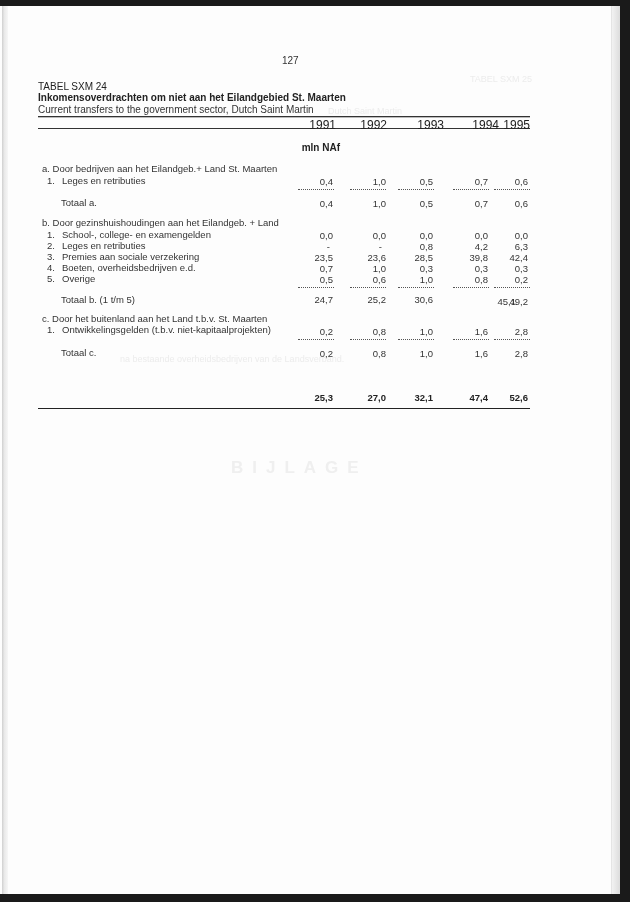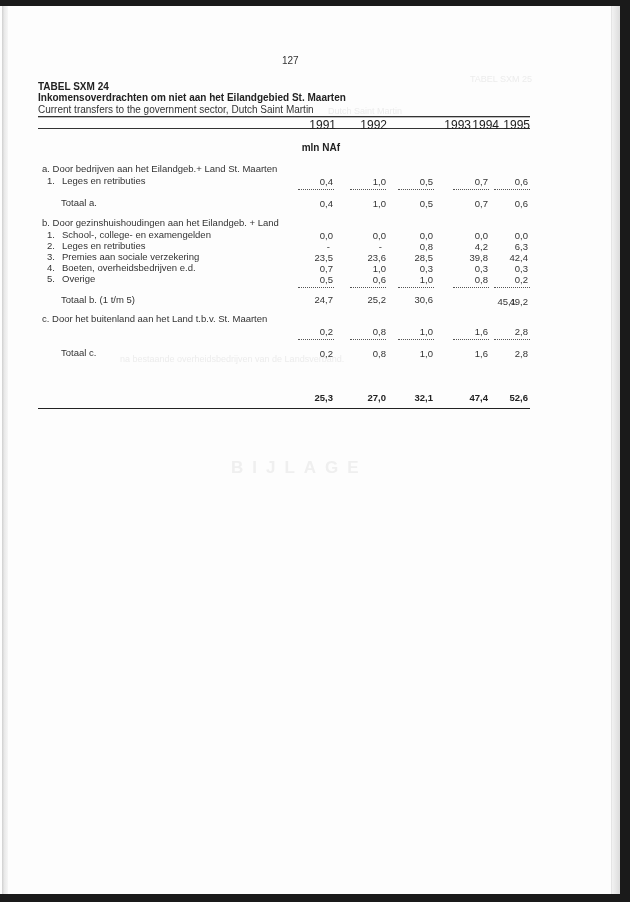--- a/index.html
+++ b/index.html
@@ -25,21 +25,21 @@
       position: absolute; right: 0; top: 0; width: 8px; height: 100%;
       background: linear-gradient(to right, #f2f2f2, #dcdcdc);
       border-left: 1px solid #e4e4e4;
     }
     .page-number {
       position: absolute; left: 282px; top: 49px;
       font-size: 10px; color: #333;
     }
     .table-code {
       position: absolute; left: 38px; top: 75px;
-      font-size: 10px; font-weight: bold; color: #222;
+      font-size: 10px; font-weight: normal; color: #222;
     }
     .title-nl {
       position: absolute; left: 38px; top: 86px;
       font-size: 10px; font-weight: bold; color: #222;
     }
     .title-en {
       position: absolute; left: 38px; top: 98px;
       font-size: 10px; color: #333;
     }
     .rule {
@@ -100,21 +100,21 @@
   <div class="table-code">TABEL SXM 24</div>
   <div class="title-nl">Inkomensoverdrachten om niet aan het Eilandgebied St. Maarten</div>
   <div class="title-en">Current transfers to the government sector,  Dutch Saint Martin</div>
 
   <div class="rule r1"></div>
   <div class="rule r3"></div>
   <div class="rule r2"></div>
 
   <div class="year" style="left:276px;">1991</div>
   <div class="year" style="left:327px;">1992</div>
-  <div class="year" style="left:384px;margin-left:27px;">1993</div>
+  <div class="year" style="left:384px;">1993</div>
   <div class="year" style="left:439px;">1994</div>
   <div class="year" style="left:470px;">1995</div>
 
   <div class="unit">mln NAf</div>
 
   <div class="row-label" style="top:157px;">a.  Door bedrijven aan het Eilandgeb.+ Land St. Maarten</div>
   <div class="row-label item" style="top:169px;">
     <span class="num">1.</span><span>Leges en retributies</span>
   </div>
   <div class="cell" style="left:273px;top:170px;">0,4</div>
@@ -190,20 +190,23 @@
   <div class="dots" style="left:494px;top:281px;"></div>
 
   <div class="row-label total" style="top:288px;">Totaal b. (1 t/m 5)</div>
   <div class="cell" style="left:273px;top:288px;">24,7</div>
   <div class="cell" style="left:326px;top:288px;">25,2</div>
   <div class="cell" style="left:373px;top:288px;">30,6</div>
   <div class="cell" style="left:428px;top:290px;padding-left:28px;">45,1</div>
   <div class="cell" style="left:468px;top:290px;">49,2</div>
 
   <div class="row-label" style="top:307px;">c.  Door het buitenland aan het Land t.b.v.  St. Maarten</div>
+  <div class="row-label item" style="top:318px;">
+    <span class="num">1.</span><span>Ontwikkelingsgelden (t.b.v. niet-kapitaalprojekten)</span>
+  </div>
   <div class="cell" style="left:273px;top:320px;">0,2</div>
   <div class="cell" style="left:326px;top:320px;">0,8</div>
   <div class="cell" style="left:373px;top:320px;">1,0</div>
   <div class="cell" style="left:428px;top:320px;">1,6</div>
   <div class="cell" style="left:468px;top:320px;">2,8</div>
 
   <div class="dots" style="left:298px;top:333px;"></div>
   <div class="dots" style="left:350px;top:333px;"></div>
   <div class="dots" style="left:398px;top:333px;"></div>
   <div class="dots" style="left:453px;top:333px;"></div>

